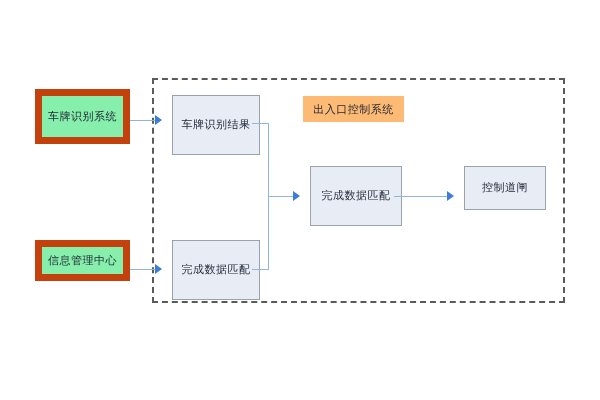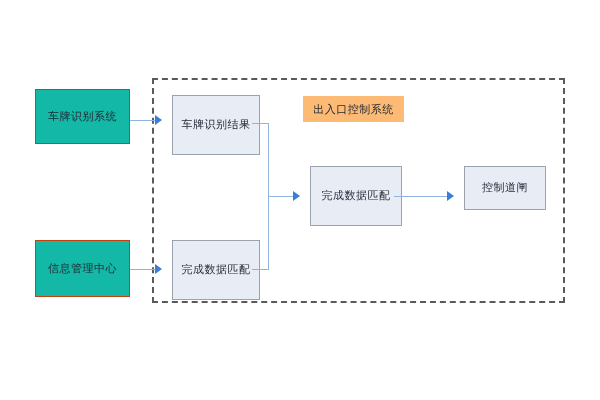--- a/index.html
+++ b/index.html
@@ -37,22 +37,22 @@
     display: flex;
     align-items: center;
     justify-content: center;
     text-align: center;
     font-size: 11px;
     color: #1f2733;
     letter-spacing: 0.5px;
     line-height: 1.2;
   }
   .node.source {
-    background: #14b8a6;
-    border: 1px solid #c2410c;
+    background: #86efac;
+    border: 7px solid #c2410c;
   }
   .node.process {
     background: #e8ecf5;
     border: 1px solid #9aa3ad;
     margin-left: 8px;
   }
   .title-label {
     position: absolute;
     box-sizing: border-box;
     display: flex;
@@ -83,21 +83,21 @@
 <body>
 
 <div id="canvas">
 
   <div class="system-container"></div>
 
   <div class="title-label" style="left:303px; top:96px; width:101px; height:26px;">出入口控制系统</div>
 
   <div class="node source" style="left:35px; top:89px; width:95px; height:55px;">车牌识别系统</div>
 
-  <div class="node source" style="left:35px; top:240px; width:95px; height:57px;">信息管理中心</div>
+  <div class="node source" style="left:35px; top:240px; width:95px; height:41px;">信息管理中心</div>
 
   <div class="node process" style="left:164px; top:95px; width:88px; height:60px;">车牌识别结果</div>
 
   <div class="node process" style="left:164px; top:240px; width:88px; height:60px;">完成数据匹配</div>
 
   <div class="node process" style="left:302px; top:166px; width:92px; height:60px;">完成数据匹配</div>
 
   <div class="node process" style="left:456px; top:166px; width:82px; height:44px;">控制道闸</div>
 
   <div class="conn h" style="left:130px; top:120px; width:27px;"></div>

